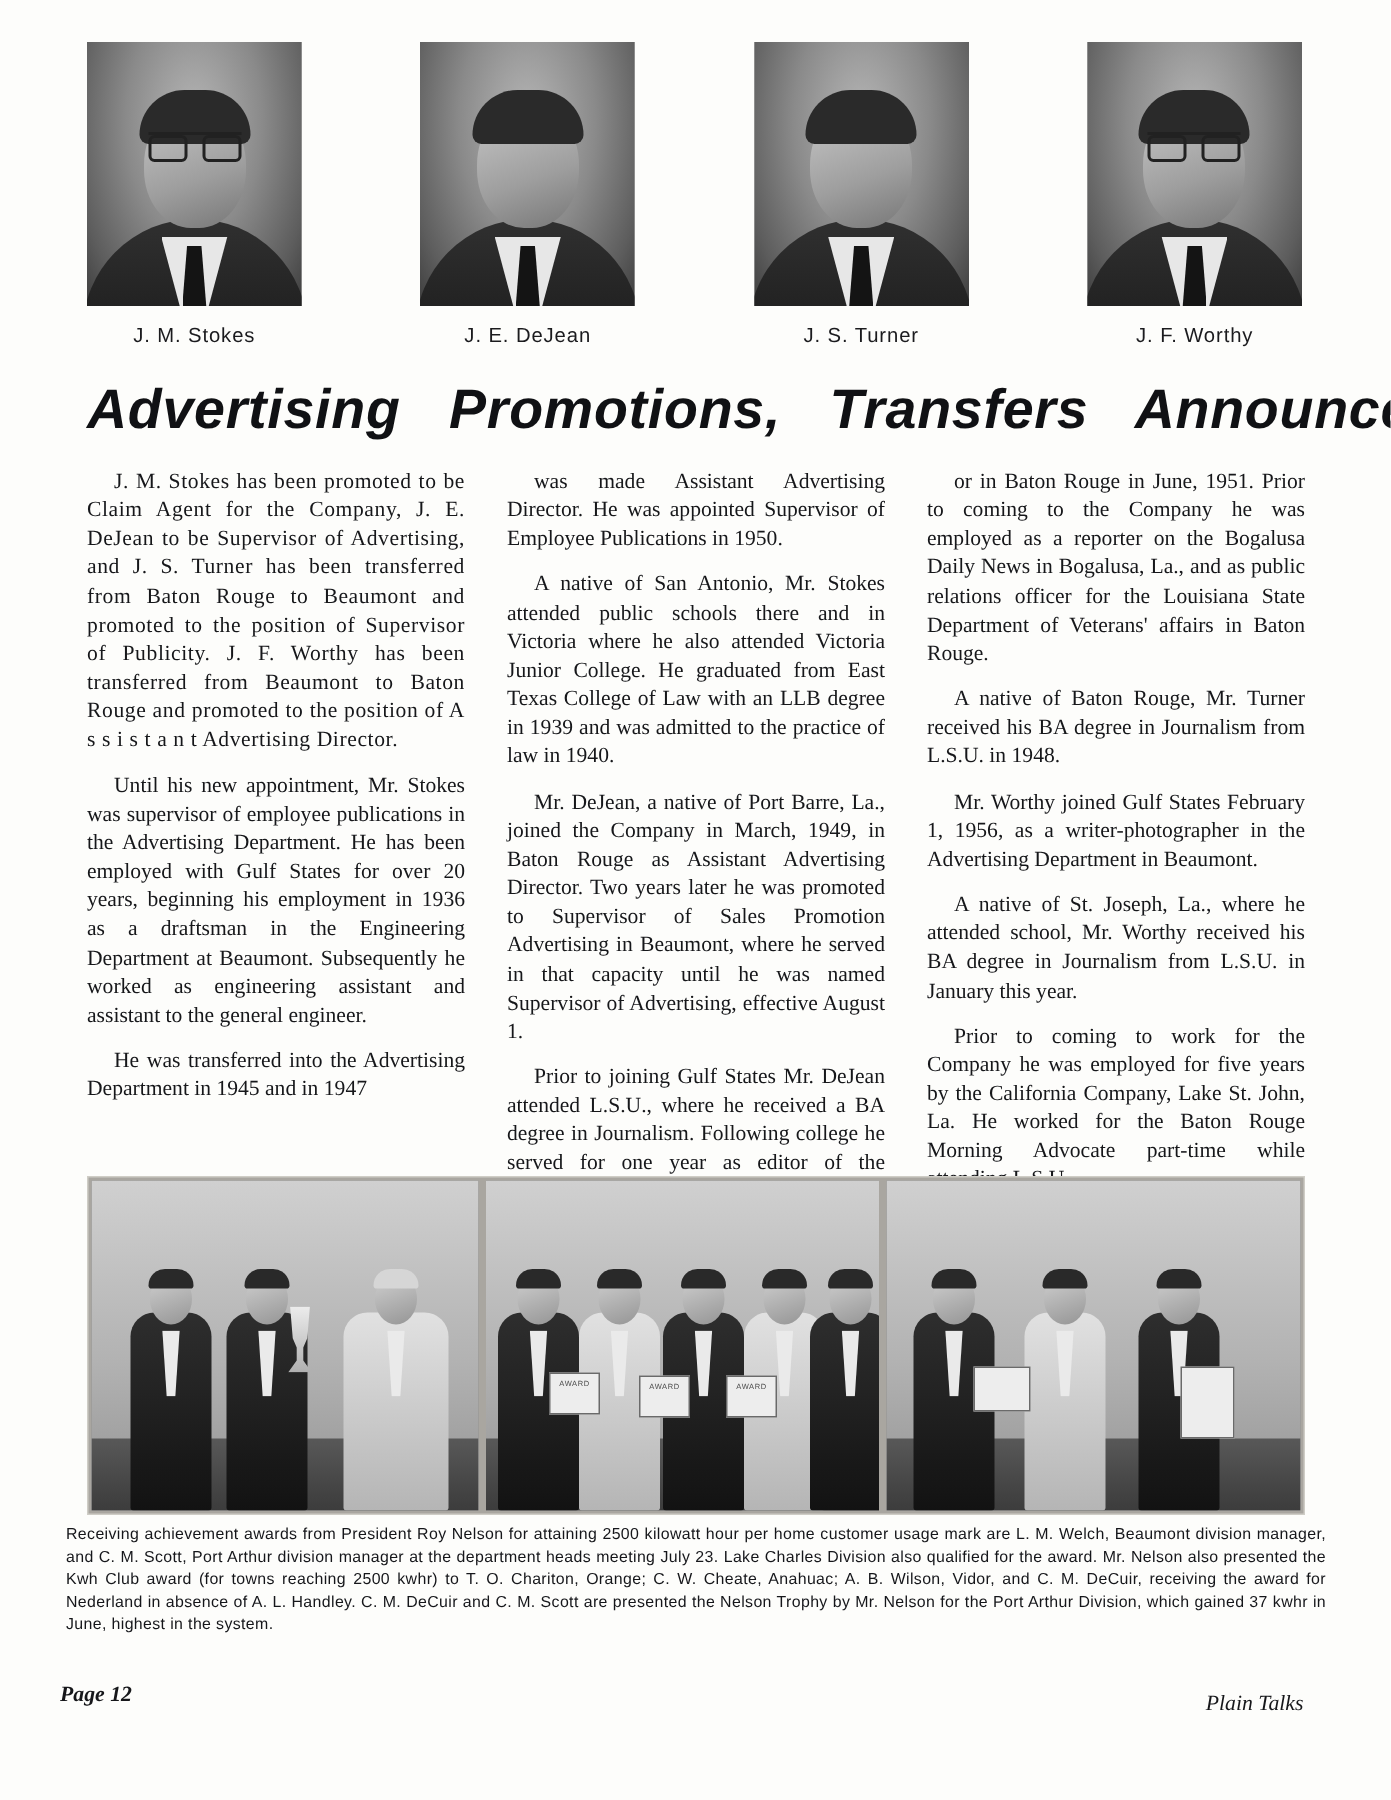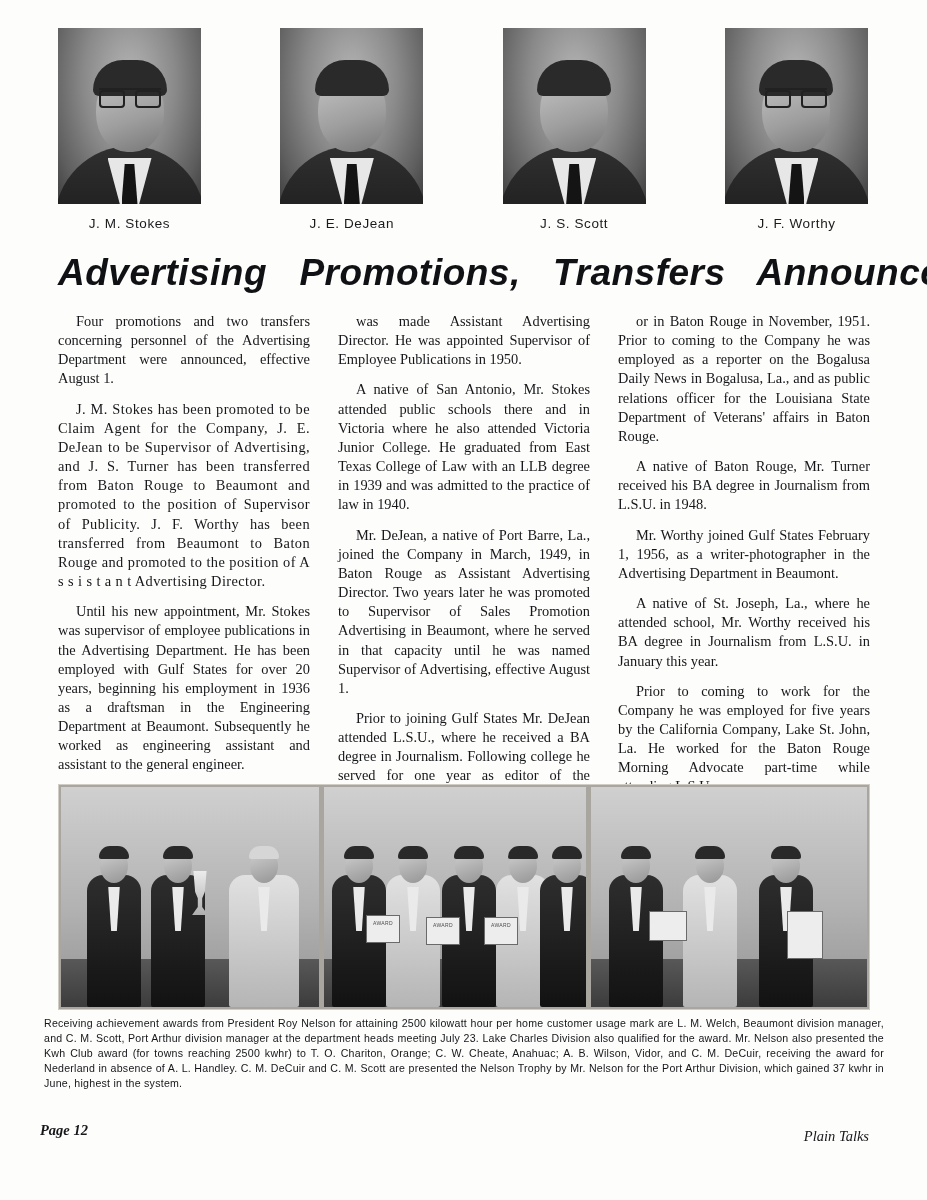--- a/index.html
+++ b/index.html
@@ -341,21 +341,21 @@
 
     <div class="portrait">
       <div class="portrait-photo">
         <div class="bg"></div>
         <div class="shoulders"></div>
         <div class="collar"></div>
         <div class="tie"></div>
         <div class="head"></div>
         <div class="hair"></div>
       </div>
-      <div class="portrait-caption">J. S. Scott</div>
+      <div class="portrait-caption">J. S. Turner</div>
     </div>
 
     <div class="portrait">
       <div class="portrait-photo">
         <div class="bg"></div>
         <div class="shoulders"></div>
         <div class="collar"></div>
         <div class="tie"></div>
         <div class="head"></div>
         <div class="hair"></div>
@@ -363,34 +363,33 @@
       </div>
       <div class="portrait-caption">J. F. Worthy</div>
     </div>
 
   </div>
 
   <div class="headline">Advertising   Promotions,   Transfers   Announced</div>
 
   <div class="columns">
     <div class="col">
-      <p>Four promotions and two transfers concerning personnel of the Advertising Department were announced, effective August 1.</p>
       <p class="spaced">J. M. Stokes has been promoted to be Claim Agent for the Company, J. E. DeJean to be Supervisor of Advertising, and J. S. Turner has been transferred from Baton Rouge to Beaumont and promoted to the position of Supervisor of Publicity. J. F. Worthy has been transferred from Beaumont to Baton Rouge and promoted to the position of A s s i s t a n t  Advertising Director.</p>
       <p>Until his new appointment, Mr. Stokes was supervisor of employee publications in the Advertising Department. He has been employed with Gulf States for over 20 years, beginning his employment in 1936 as a draftsman in the Engineering Department at Beaumont. Subsequently he worked as engineering assistant and assistant to the general engineer.</p>
       <p>He was transferred into the Advertising Department in 1945 and in 1947</p>
     </div>
     <div class="col">
       <p>was made Assistant Advertising Director. He was appointed Supervisor of Employee Publications in 1950.</p>
       <p>A native of San Antonio, Mr. Stokes attended public schools there and in Victoria where he also attended Victoria Junior College. He graduated from East Texas College of Law with an LLB degree in 1939 and was admitted to the practice of law in 1940.</p>
       <p>Mr. DeJean, a native of Port Barre, La., joined the Company in March, 1949, in Baton Rouge as Assistant Advertising Director. Two years later he was promoted to Supervisor of Sales Promotion Advertising in Beaumont, where he served in that capacity until he was named Supervisor of Advertising, effective August 1.</p>
       <p>Prior to joining Gulf States Mr. DeJean attended L.S.U., where he received a BA degree in Journalism. Following college he served for one year as editor of the Lafourche Comet in Thibadaux, La.</p>
       <p>Mr. Turner began his Gulf States career as Assistant Advertising Direct-</p>
     </div>
     <div class="col">
-      <p>or in Baton Rouge in November, 1951. Prior to coming to the Company he was employed as a reporter on the Bogalusa Daily News in Bogalusa, La., and as public relations officer for the Louisiana State Department of Veterans' affairs in Baton Rouge.</p>
+      <p>or in Baton Rouge in June, 1951. Prior to coming to the Company he was employed as a reporter on the Bogalusa Daily News in Bogalusa, La., and as public relations officer for the Louisiana State Department of Veterans' affairs in Baton Rouge.</p>
       <p>A native of Baton Rouge, Mr. Turner received his BA degree in Journalism from L.S.U. in 1948.</p>
       <p>Mr. Worthy joined Gulf States February 1, 1956, as a writer-photographer in the Advertising Department in Beaumont.</p>
       <p>A native of St. Joseph, La., where he attended school, Mr. Worthy received his BA degree in Journalism from L.S.U. in January this year.</p>
       <p>Prior to coming to work for the Company he was employed for five years by the California Company, Lake St. John, La. He worked for the Baton Rouge Morning Advocate part-time while attending L.S.U.</p>
     </div>
   </div>
 
   <div class="photo-band">
 
     <div class="award-photo p1">

